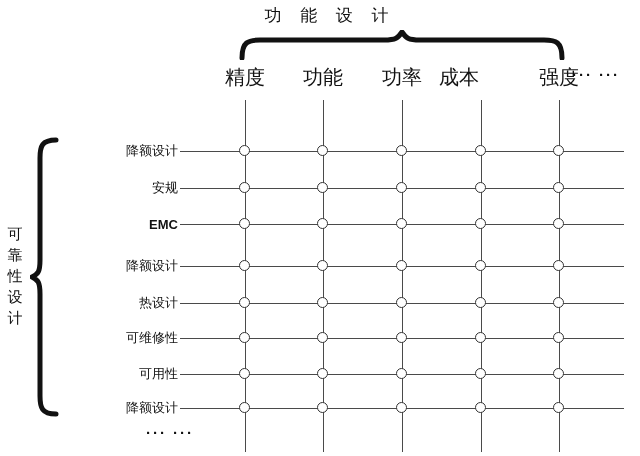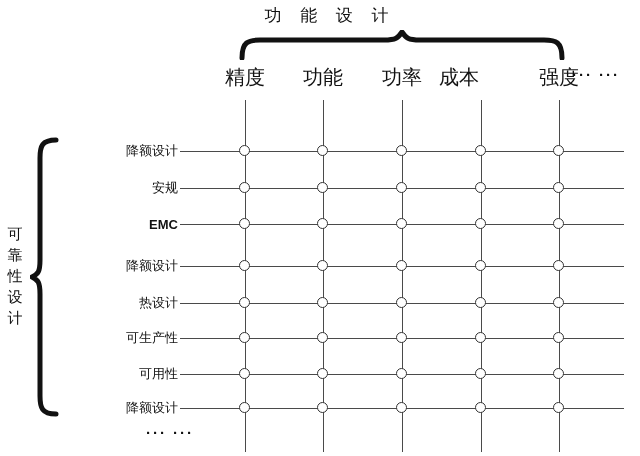--- a/index.html
+++ b/index.html
@@ -172,21 +172,21 @@
   <div class="row-head-wrap" style="top:224px;">
     <div class="row-head bold">EMC</div>
   </div>
   <div class="row-head-wrap" style="top:266px;">
     <div class="row-head">降额设计</div>
   </div>
   <div class="row-head-wrap" style="top:303px;">
     <div class="row-head">热设计</div>
   </div>
   <div class="row-head-wrap" style="top:338px;">
-    <div class="row-head">可生产性</div>
+    <div class="row-head">可维修性</div>
   </div>
   <div class="row-head-wrap" style="top:374px;">
     <div class="row-head">可用性</div>
   </div>
   <div class="row-head-wrap" style="top:408px;">
     <div class="row-head">降额设计</div>
   </div>
   <div class="row-ellipsis">··· ···</div>
 
   <div id="grid-layer">

